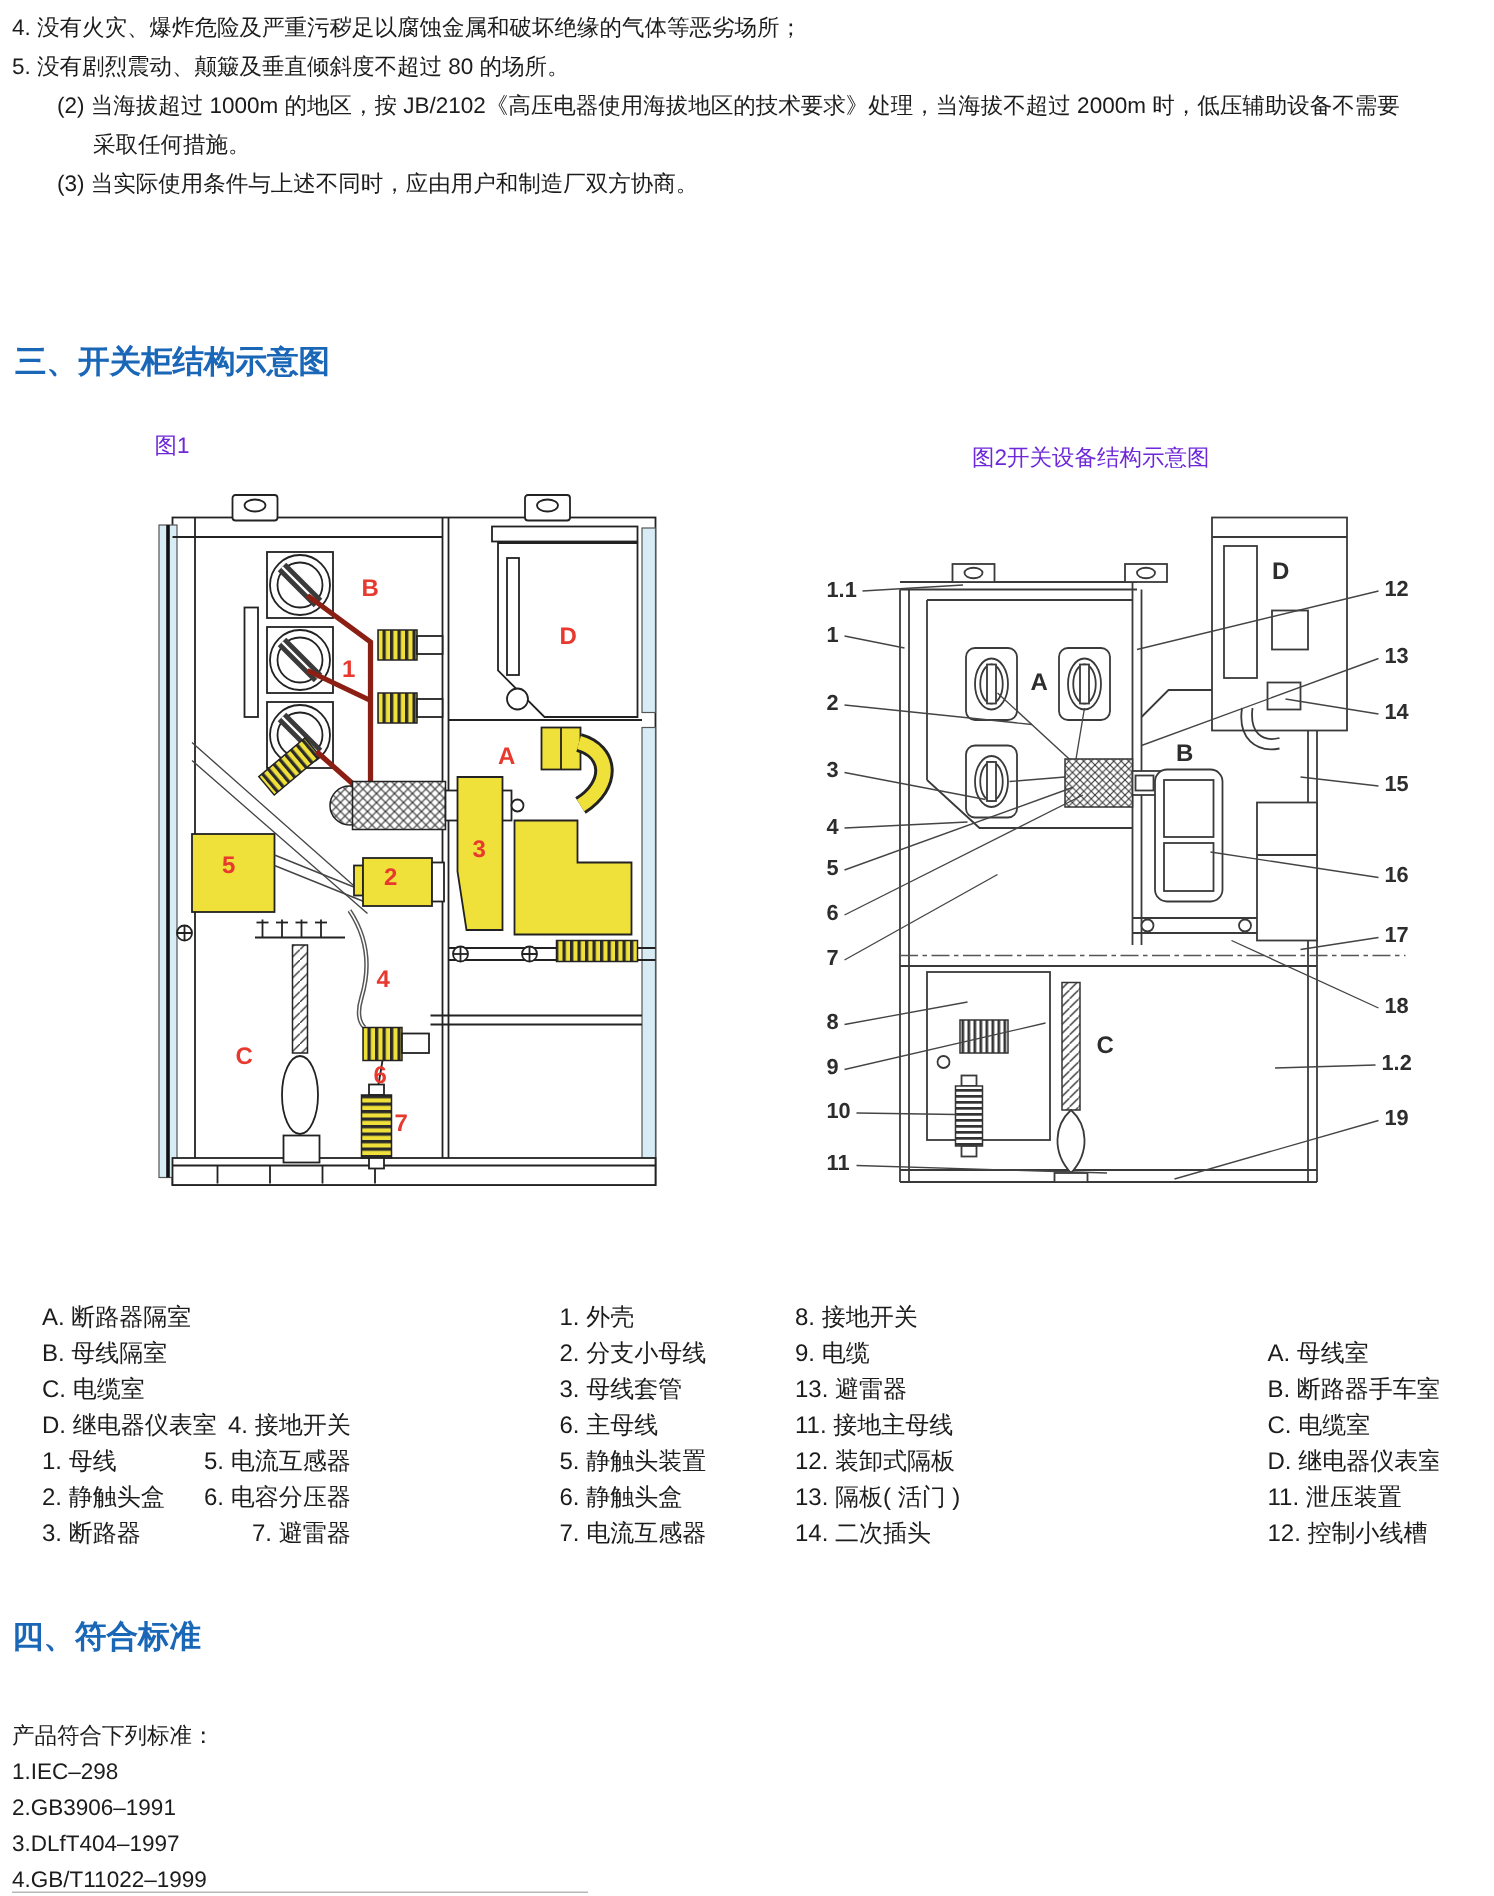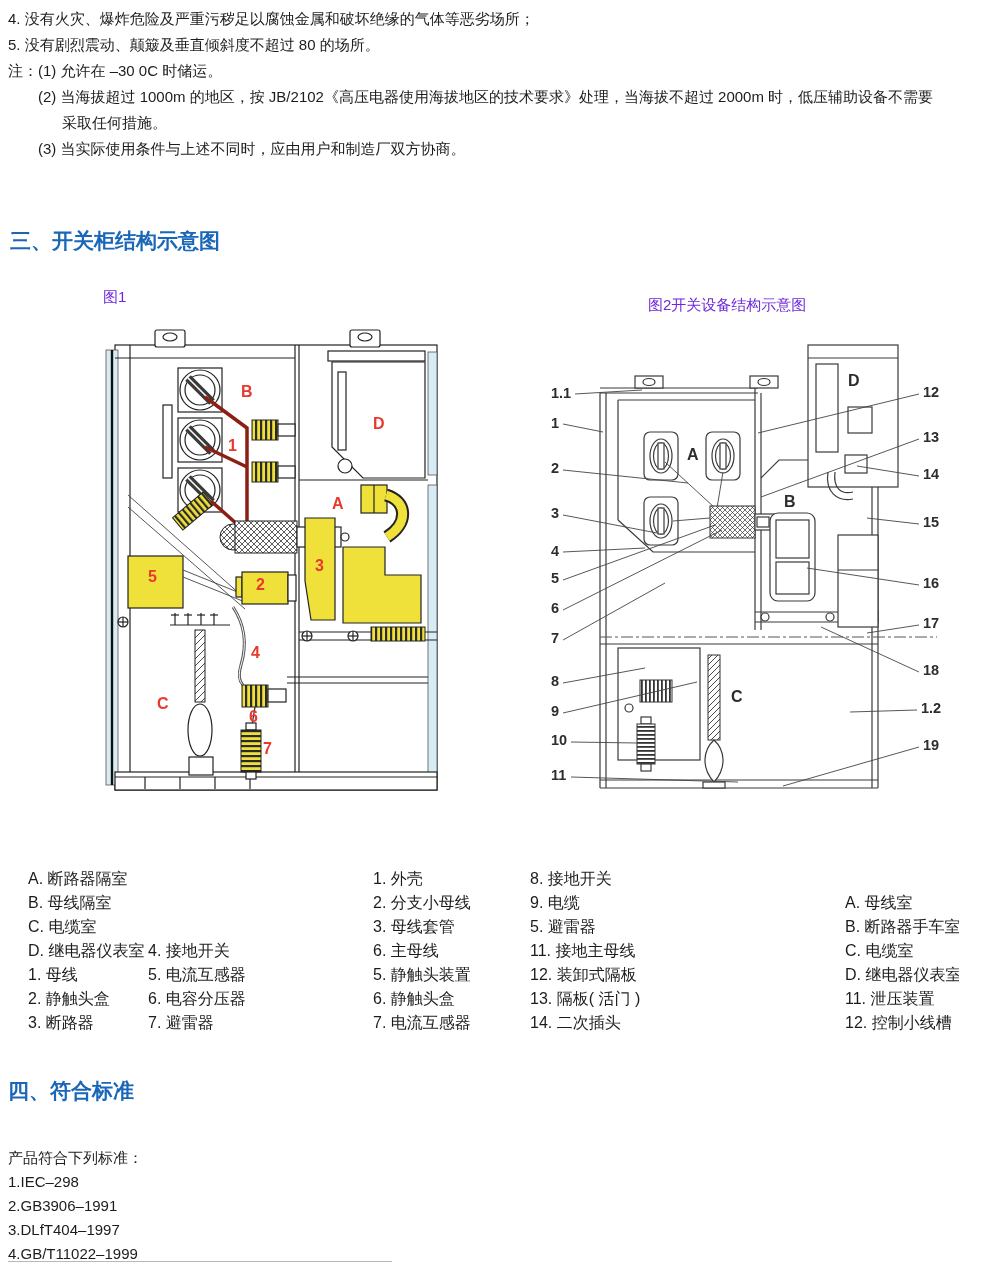--- a/index.html
+++ b/index.html
@@ -12,21 +12,21 @@
   .sec3{left:10px;top:201px;margin-top:26px;}
   .sec4{left:8px;top:1077px;text-align:center;}
   .figcap{position:absolute;font-size:15px;color:#6d28d9;white-space:nowrap;}
   .figcap1{left:103px;top:288px;}
   .figcap2{left:648px;top:296px;}
   svg.fig{position:absolute;}
   #fig1{left:95px;top:325px;}
   #fig2{left:545px;top:330px;}
   .lcol{position:absolute;font-size:16px;line-height:24px;white-space:nowrap;}
   .lc1{left:28px;top:867px;}
-  .lc2{left:148px;top:939px;}
+  .lc2{left:136px;top:939px;text-align:right;}
   .lc3{left:373px;top:867px;}
   .lc4{left:530px;top:867px;}
   .lc5{left:668px;top:915px;}
   .lc6{left:845px;top:891px;}
   .std{position:absolute;left:8px;top:1146px;font-size:15px;line-height:24px;white-space:nowrap;}
   .bottom-line{position:absolute;left:8px;top:1261px;width:384px;height:1px;background:#b8b8b8;}
   
   .ln{stroke:#222;fill:none;stroke-width:1.2;}
   .lnthin{stroke:#444;fill:none;stroke-width:0.9;}
   .wh{fill:#fff;stroke:#222;stroke-width:1.2;}
@@ -37,21 +37,20 @@
   #fig2 text.letter{fill:#2d2d2d;font:600 16px "Liberation Sans",sans-serif;}
 </style>
 </head>
 <body>
 
 <div class="page">
 
   <div class="intro">
     <div>4.  没有火灾、爆炸危险及严重污秽足以腐蚀金属和破坏绝缘的气体等恶劣场所；</div>
     <div>5.  没有剧烈震动、颠簸及垂直倾斜度不超过 80 的场所。</div>
-    <div>注：(1) 允许在 –30 0C 时储运。</div>
     <div class="ind1">(2) 当海拔超过 1000m 的地区，按 JB/2102《高压电器使用海拔地区的技术要求》处理，当海拔不超过 2000m 时，低压辅助设备不需要</div>
     <div class="ind2">采取任何措施。</div>
     <div class="ind1">(3) 当实际使用条件与上述不同时，应由用户和制造厂双方协商。</div>
   </div>
 
   <h2 class="sec sec3">三、开关柜结构示意图</h2>
 
   <div class="figcap figcap1">图1</div>
   <div class="figcap figcap2">图2开关设备结构示意图</div>
 
@@ -409,21 +408,21 @@
       <div class="legend-item">2. 分支小母线</div>
       <div class="legend-item">3. 母线套管</div>
       <div class="legend-item">6. 主母线</div>
       <div class="legend-item">5. 静触头装置</div>
       <div class="legend-item">6. 静触头盒</div>
       <div class="legend-item">7. 电流互感器</div>
     </div>
   <div class="lcol lc4">
       <div class="legend-item">8. 接地开关</div>
       <div class="legend-item">9. 电缆</div>
-      <div class="legend-item">5. 避雷器</div>
+      <div class="legend-item">13. 避雷器</div>
       <div class="legend-item">11. 接地主母线</div>
       <div class="legend-item">12. 装卸式隔板</div>
       <div class="legend-item">13. 隔板( 活门 )</div>
       <div class="legend-item">14. 二次插头</div>
     </div>
   <div class="lcol lc6">
       <div class="legend-item">A. 母线室</div>
       <div class="legend-item">B. 断路器手车室</div>
       <div class="legend-item">C. 电缆室</div>
       <div class="legend-item">D. 继电器仪表室</div>

